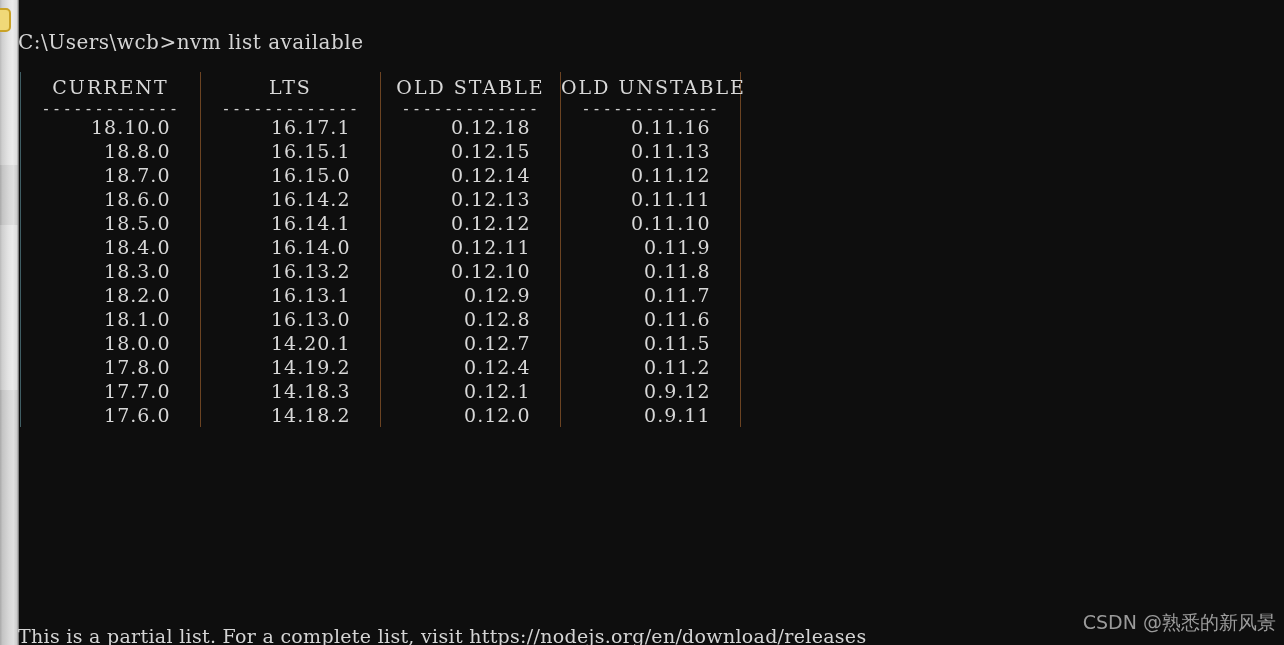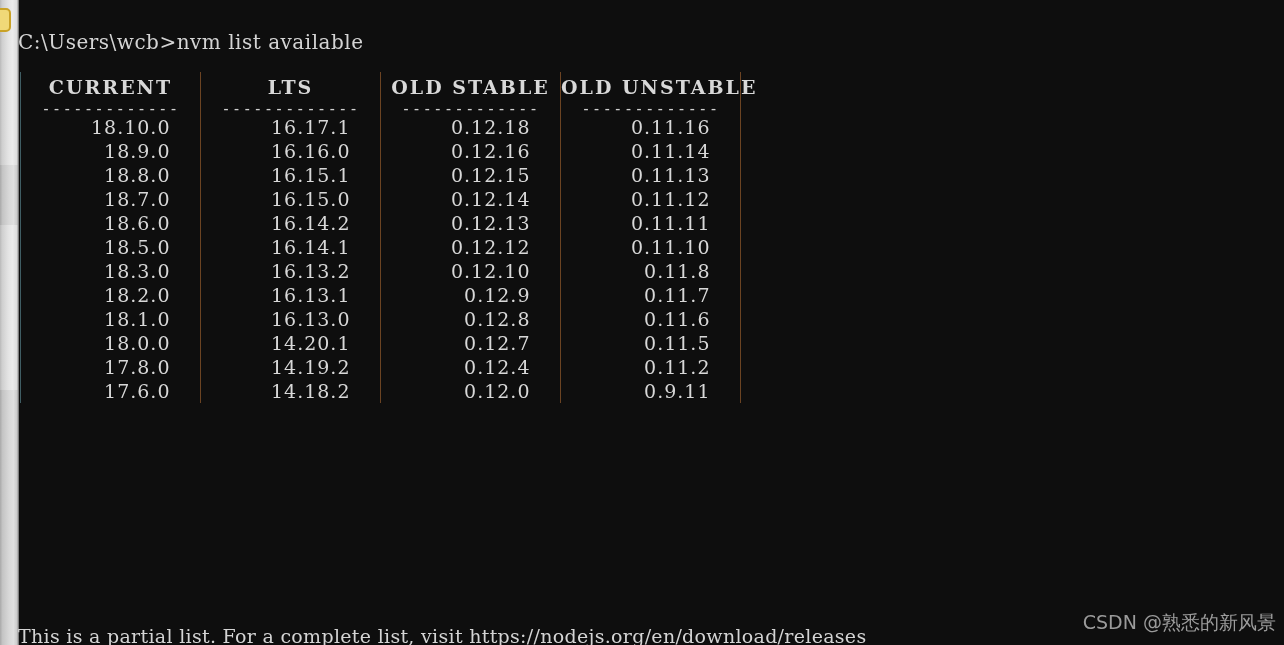--- a/index.html
+++ b/index.html
@@ -99,21 +99,21 @@
     padding: 0;
     text-align: center;
     color: #d8d8d8;
     font-size: 19px;
     font-family: "DejaVu Serif", "Liberation Serif", serif;
     border-left: 1px solid #3f5d63;
     border-right: 1px solid #6b4322;
     box-sizing: border-box;
   }
   table.nvm th {
-    font-weight: bold;
+    font-weight: normal;
     letter-spacing: 2px;
     height: 31px;
     line-height: 31px;
     vertical-align: middle;
   }
   table.nvm td {
     height: 24px;
     line-height: 24px;
     vertical-align: middle;
     letter-spacing: 1px;
@@ -232,34 +232,20 @@
               </td>
               <td>
                 <span class="cell-inner">0.12.18</span>
               </td>
               <td>
                 <span class="cell-inner">0.11.16</span>
               </td>
             </tr>
             <tr>
               <td>
-                <span class="cell-inner">18.9.0</span>
-              </td>
-              <td>
-                <span class="cell-inner">16.16.0</span>
-              </td>
-              <td>
-                <span class="cell-inner">0.12.16</span>
-              </td>
-              <td>
-                <span class="cell-inner">0.11.14</span>
-              </td>
-            </tr>
-            <tr>
-              <td>
                 <span class="cell-inner">18.8.0</span>
               </td>
               <td>
                 <span class="cell-inner">16.15.1</span>
               </td>
               <td>
                 <span class="cell-inner">0.12.15</span>
               </td>
               <td>
                 <span class="cell-inner">0.11.13</span>
@@ -302,20 +288,34 @@
               </td>
               <td>
                 <span class="cell-inner">0.12.12</span>
               </td>
               <td>
                 <span class="cell-inner">0.11.10</span>
               </td>
             </tr>
             <tr>
               <td>
+                <span class="cell-inner">18.4.0</span>
+              </td>
+              <td>
+                <span class="cell-inner">16.14.0</span>
+              </td>
+              <td>
+                <span class="cell-inner">0.12.11</span>
+              </td>
+              <td>
+                <span class="cell-inner">0.11.9</span>
+              </td>
+            </tr>
+            <tr>
+              <td>
                 <span class="cell-inner">18.3.0</span>
               </td>
               <td>
                 <span class="cell-inner">16.13.2</span>
               </td>
               <td>
                 <span class="cell-inner">0.12.10</span>
               </td>
               <td>
                 <span class="cell-inner">0.11.8</span>
@@ -368,20 +368,34 @@
                 <span class="cell-inner">17.8.0</span>
               </td>
               <td>
                 <span class="cell-inner">14.19.2</span>
               </td>
               <td>
                 <span class="cell-inner">0.12.4</span>
               </td>
               <td>
                 <span class="cell-inner">0.11.2</span>
+              </td>
+            </tr>
+            <tr>
+              <td>
+                <span class="cell-inner">17.7.0</span>
+              </td>
+              <td>
+                <span class="cell-inner">14.18.3</span>
+              </td>
+              <td>
+                <span class="cell-inner">0.12.1</span>
+              </td>
+              <td>
+                <span class="cell-inner">0.9.12</span>
               </td>
             </tr>
             <tr>
               <td>
                 <span class="cell-inner">17.6.0</span>
               </td>
               <td>
                 <span class="cell-inner">14.18.2</span>
               </td>
               <td>

